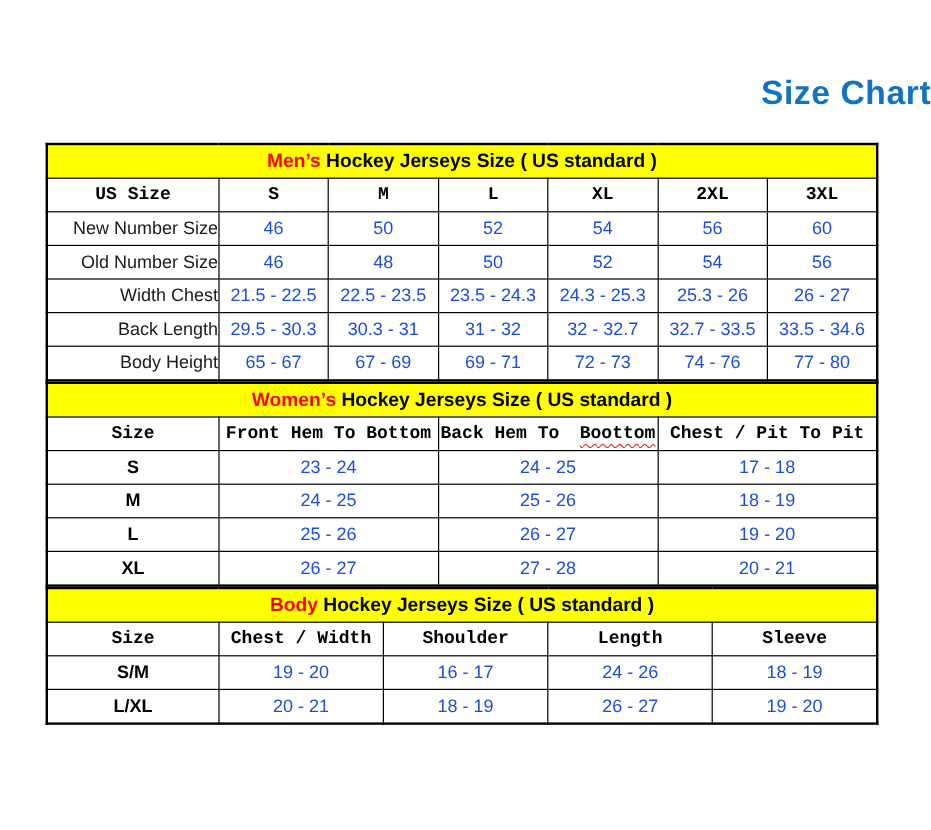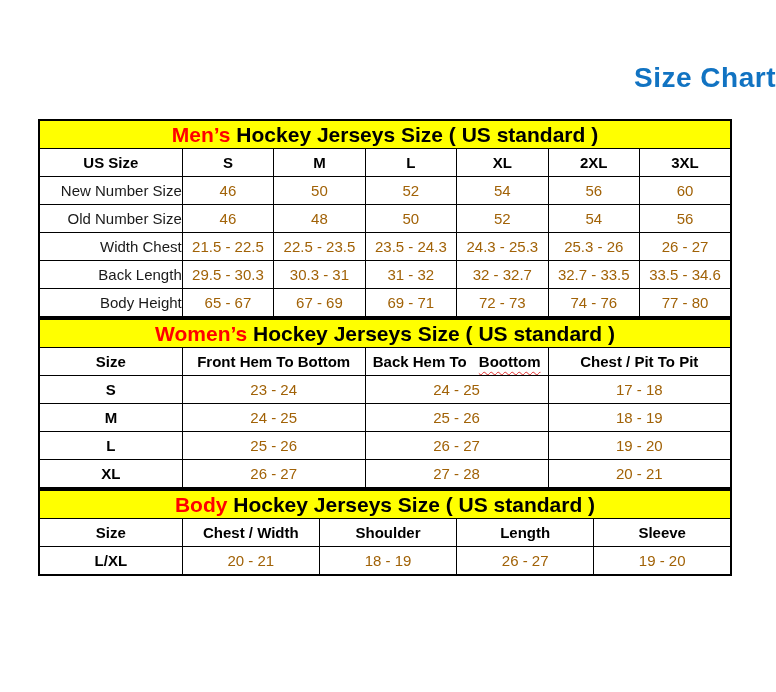--- a/index.html
+++ b/index.html
@@ -36,30 +36,30 @@
     height:27px;
     line-height:27px;
     overflow:hidden;
     white-space:nowrap;
   }
   th.band{
     height:36px;
     line-height:36px;
     background:#FFFF00;
     border:2px solid #000;
-    font-size:21px;
+    font-size:16px;
     font-weight:bold;
     color:#000;
   }
   th.band .red{color:#FF0000;}
   table.size-table{border:2px solid #000;}
-  thead tr.colhead th{font-weight:bold;color:#000;}
+  thead tr.colhead th{font-weight:bold;color:#000;font-family:Liberation Mono, monospace;}
   tbody th{font-weight:bold;color:#000;}
   #table-men tbody th{font-weight:normal;color:#1a1a1a;text-align:right;}
-  tbody td{font-weight:normal;color:#a16207;}
+  tbody td{font-weight:normal;color:#1d4ed8;}
   .squiggle{
     text-decoration:underline;
     text-decoration-style:wavy;
     text-decoration-color:#E03030;
     text-decoration-thickness:1px;
     text-underline-offset:4px;
     padding-left:8px;
   }
   
   #table-men col.c0{width:20.7%;}
@@ -212,20 +212,27 @@
         <tr class="colhead">
             <th>Size</th>
             <th>Chest / Width</th>
             <th>Shoulder</th>
             <th>Length</th>
             <th>Sleeve</th>
           </tr>
       </thead>
       <tbody>
           <tr>
+            <th>S/M</th>
+            <td>19 - 20</td>
+            <td>16 - 17</td>
+            <td>24 - 26</td>
+            <td>18 - 19</td>
+          </tr>
+          <tr>
             <th>L/XL</th>
             <td>20 - 21</td>
             <td>18 - 19</td>
             <td>26 - 27</td>
             <td>19 - 20</td>
           </tr>
         </tbody>
     </table>
 
   </div>

